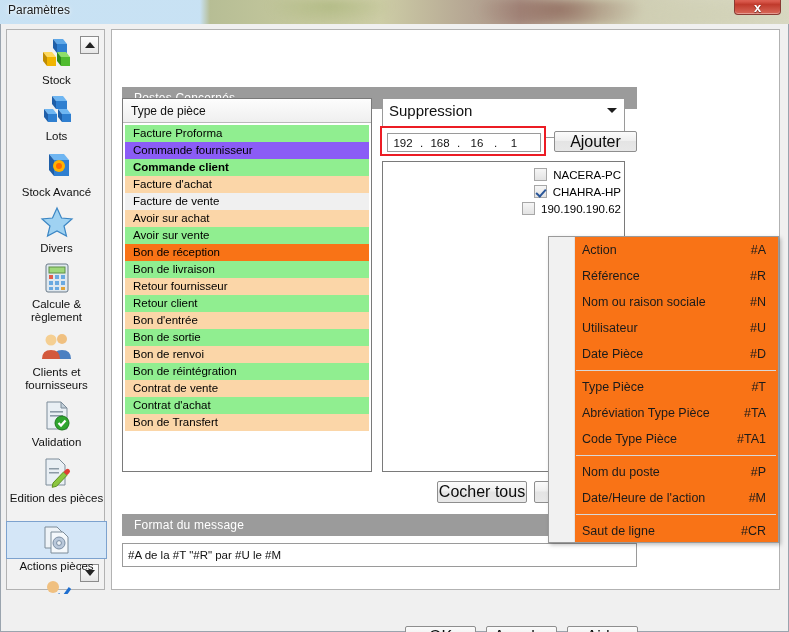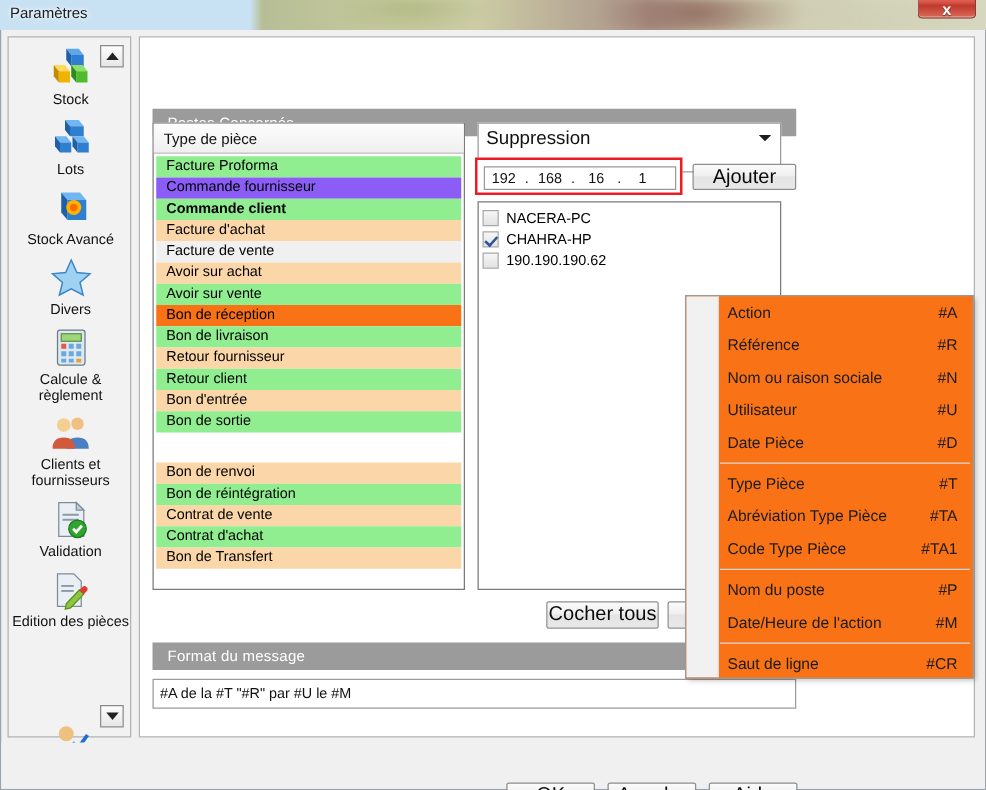--- a/index.html
+++ b/index.html
@@ -196,21 +196,21 @@
   }
 
   #hostlist {
     position: absolute; left: 270px; top: 131px;
     width: 243px; height: 311px;
     border: 1px solid #7a7a7a; background: #ffffff;
     padding: 4px 3px;
   }
   .host-row {
     height: 17px; display: flex; align-items: center;
-    font-size: 11.5px; color: #000;
+    font-size: 11.5px; color: #000; justify-content: flex-end;
   }
   .cb {
     width: 13px; height: 13px; margin-right: 6px;
     border: 1px solid #a7a7a7;
     background: linear-gradient(180deg,#f6f6f6,#e3e3e3);
     position: relative; flex: none;
   }
   .cb.checked::after {
     content: "";
     position: absolute; left: 3px; top: 1px;
@@ -391,20 +391,31 @@
             <polygon points="4,3 17,3 23,9 23,29 4,29" fill="#e9eff4" stroke="#7d8c99"></polygon>
             <rect x="7" y="12" width="10" height="1.5" fill="#8b9aa6"></rect>
             <rect x="7" y="16" width="10" height="1.5" fill="#8b9aa6"></rect>
             <path d="M11 27 l10.5 -11 l3.5 3.3 l-10.5 11 l-4.3 1 z" fill="#8cc63f" stroke="#5c8f1f"></path>
             <path d="M21.5 16 l3.5 3.3 l2.3 -2.4 a2.3 2.3 0 0 0 -3.4 -3.3 z" fill="#e03c31"></path>
           </svg>
         </div>
         <div class="side-label">Edition des pièces</div>
       </div>
 
+      <div class="side-item selected" style="top:492px">
+        <div class="side-icon">
+          <svg width="30" height="32" viewBox="0 0 30 32">
+            <polygon points="3,3 15,3 20,8 20,24 3,24" fill="#eef3f7" stroke="#7d8c99"></polygon>
+            <polygon points="9,8 21,8 26,13 26,29 9,29" fill="#f4f8fb" stroke="#7d8c99"></polygon>
+            <circle cx="17" cy="19" r="6" fill="#b9c8da" stroke="#7b8ea3"></circle>
+            <circle cx="17" cy="19" r="2.4" fill="#eef3f7" stroke="#7b8ea3"></circle>
+          </svg>
+        </div>
+        <div class="side-label">Actions pièces</div>
+      </div>
 
       <div class="side-item" style="top:545px">
         <div class="side-icon">
           <svg width="36" height="26" viewBox="0 0 36 26">
             <circle cx="14" cy="7" r="6" fill="#f0c080"></circle>
             <path d="M5 26 q0-9 9-9 q9 0 9 9 z" fill="#5a92c8"></path>
             <path d="M19 14 l4 5 l8 -11" stroke="#1f6fd0" stroke-width="3" fill="none"></path>
           </svg>
         </div>
       </div>
@@ -423,21 +434,21 @@
             <div class="type-row" style="background: rgb(251, 214, 168);">Facture d'achat</div>
             <div class="type-row" style="background: rgb(240, 240, 240);">Facture de vente</div>
             <div class="type-row" style="background: rgb(251, 214, 168);">Avoir sur achat</div>
             <div class="type-row" style="background: rgb(144, 238, 144);">Avoir sur vente</div>
             <div class="type-row" style="background: #f97316;">Bon de réception</div>
             <div class="type-row" style="background: rgb(144, 238, 144);">Bon de livraison</div>
             <div class="type-row" style="background: rgb(251, 214, 168);">Retour fournisseur</div>
             <div class="type-row" style="background: rgb(144, 238, 144);">Retour client</div>
             <div class="type-row" style="background: rgb(251, 214, 168);">Bon d'entrée</div>
             <div class="type-row" style="background: rgb(144, 238, 144);">Bon de sortie</div>
-            <div class="type-row" style="background: rgb(251, 214, 168); margin-top: 24px;">Bon de renvoi</div>
+            <div class="type-row" style="background: rgb(251, 214, 168);">Bon de renvoi</div>
             <div class="type-row" style="background: rgb(144, 238, 144);">Bon de réintégration</div>
             <div class="type-row" style="background: rgb(251, 214, 168);">Contrat de vente</div>
             <div class="type-row" style="background: rgb(144, 238, 144);">Contrat d'achat</div>
             <div class="type-row" style="background: rgb(251, 214, 168);">Bon de Transfert</div>
           </div>
       </div>
 
       <div id="combo">
         <span class="val">Suppression</span>
         <span class="arrow"></span>

